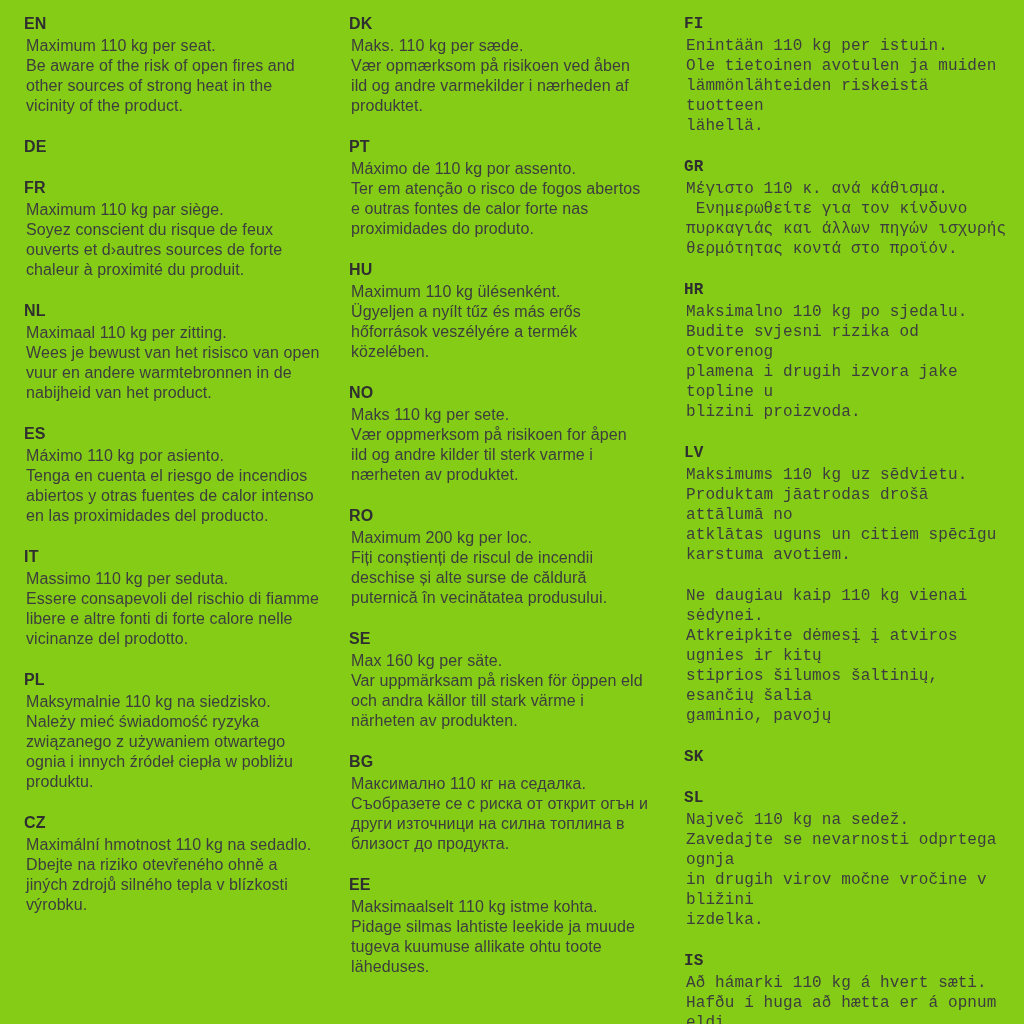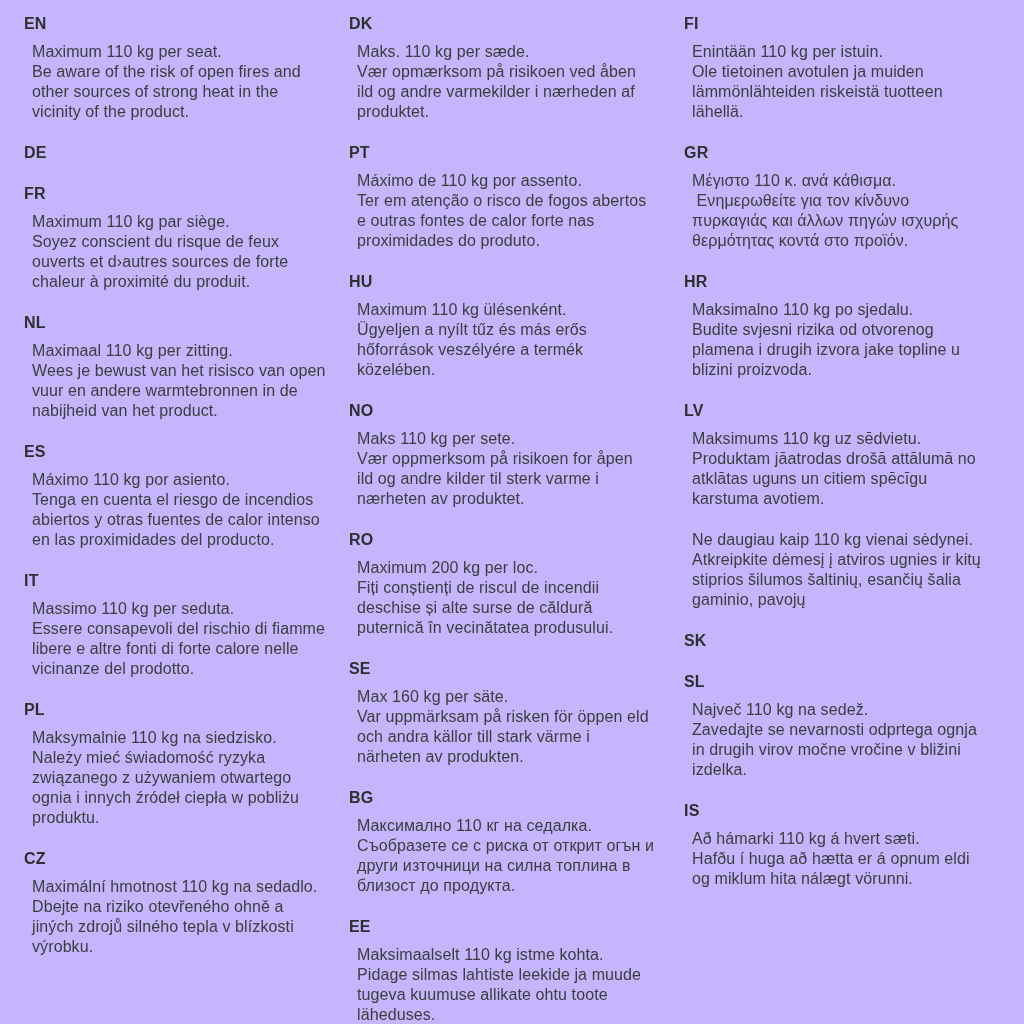--- a/index.html
+++ b/index.html
@@ -4,47 +4,47 @@
 <style>
   html, body {
     margin: 0;
     padding: 0;
     background: #ffffff;
   }
   .page {
     width: 1024px;
     height: 1024px;
     box-sizing: border-box;
-    background: #c4b5fd;
+    background: #84cc16;
     font-family: "Liberation Sans", "DejaVu Sans", sans-serif;
     color: #3d3d3d;
     display: flex;
     padding: 14px 4px 0 24px;
     overflow: hidden;
   }
   .col {
     box-sizing: border-box;
     flex: 0 0 auto;
   }
   .col-1 { width: 325px; padding-right: 4px; }
   .col-2 { width: 335px; padding-right: 4px; }
-  .col-3 { width: 336px; padding-right: 4px; }
+  .col-3 { width: 336px; padding-right: 4px; font-family: Liberation Mono, monospace; }
   .lang-block {
     margin: 0 0 21px 0;
   }
   .lang-code {
     margin: 0;
     font-size: 16px;
     line-height: 20px;
     font-weight: bold;
     color: #2f2f2f;
     letter-spacing: 0.2px;
   }
   .lang-text {
-    margin: 8px;
+    margin: 2px;
     font-size: 16px;
     line-height: 20px;
     white-space: pre-line;
     color: #3d3d3d;
     letter-spacing: 0.1px;
   }
 </style>
 </head>
 <body>
 

